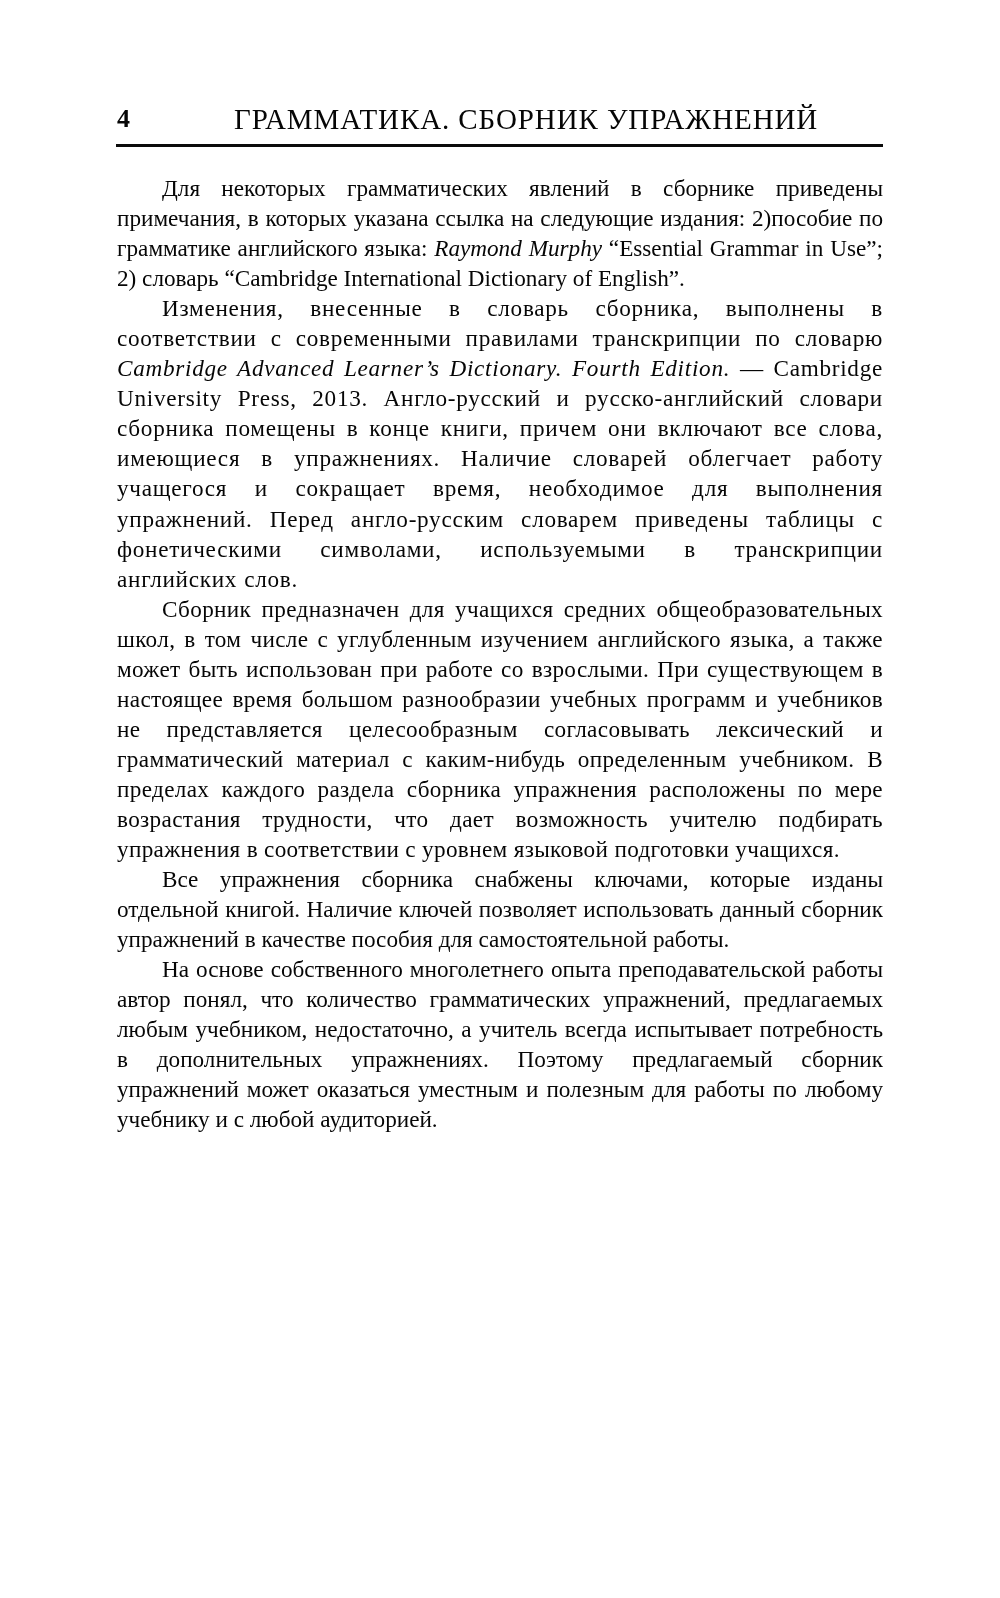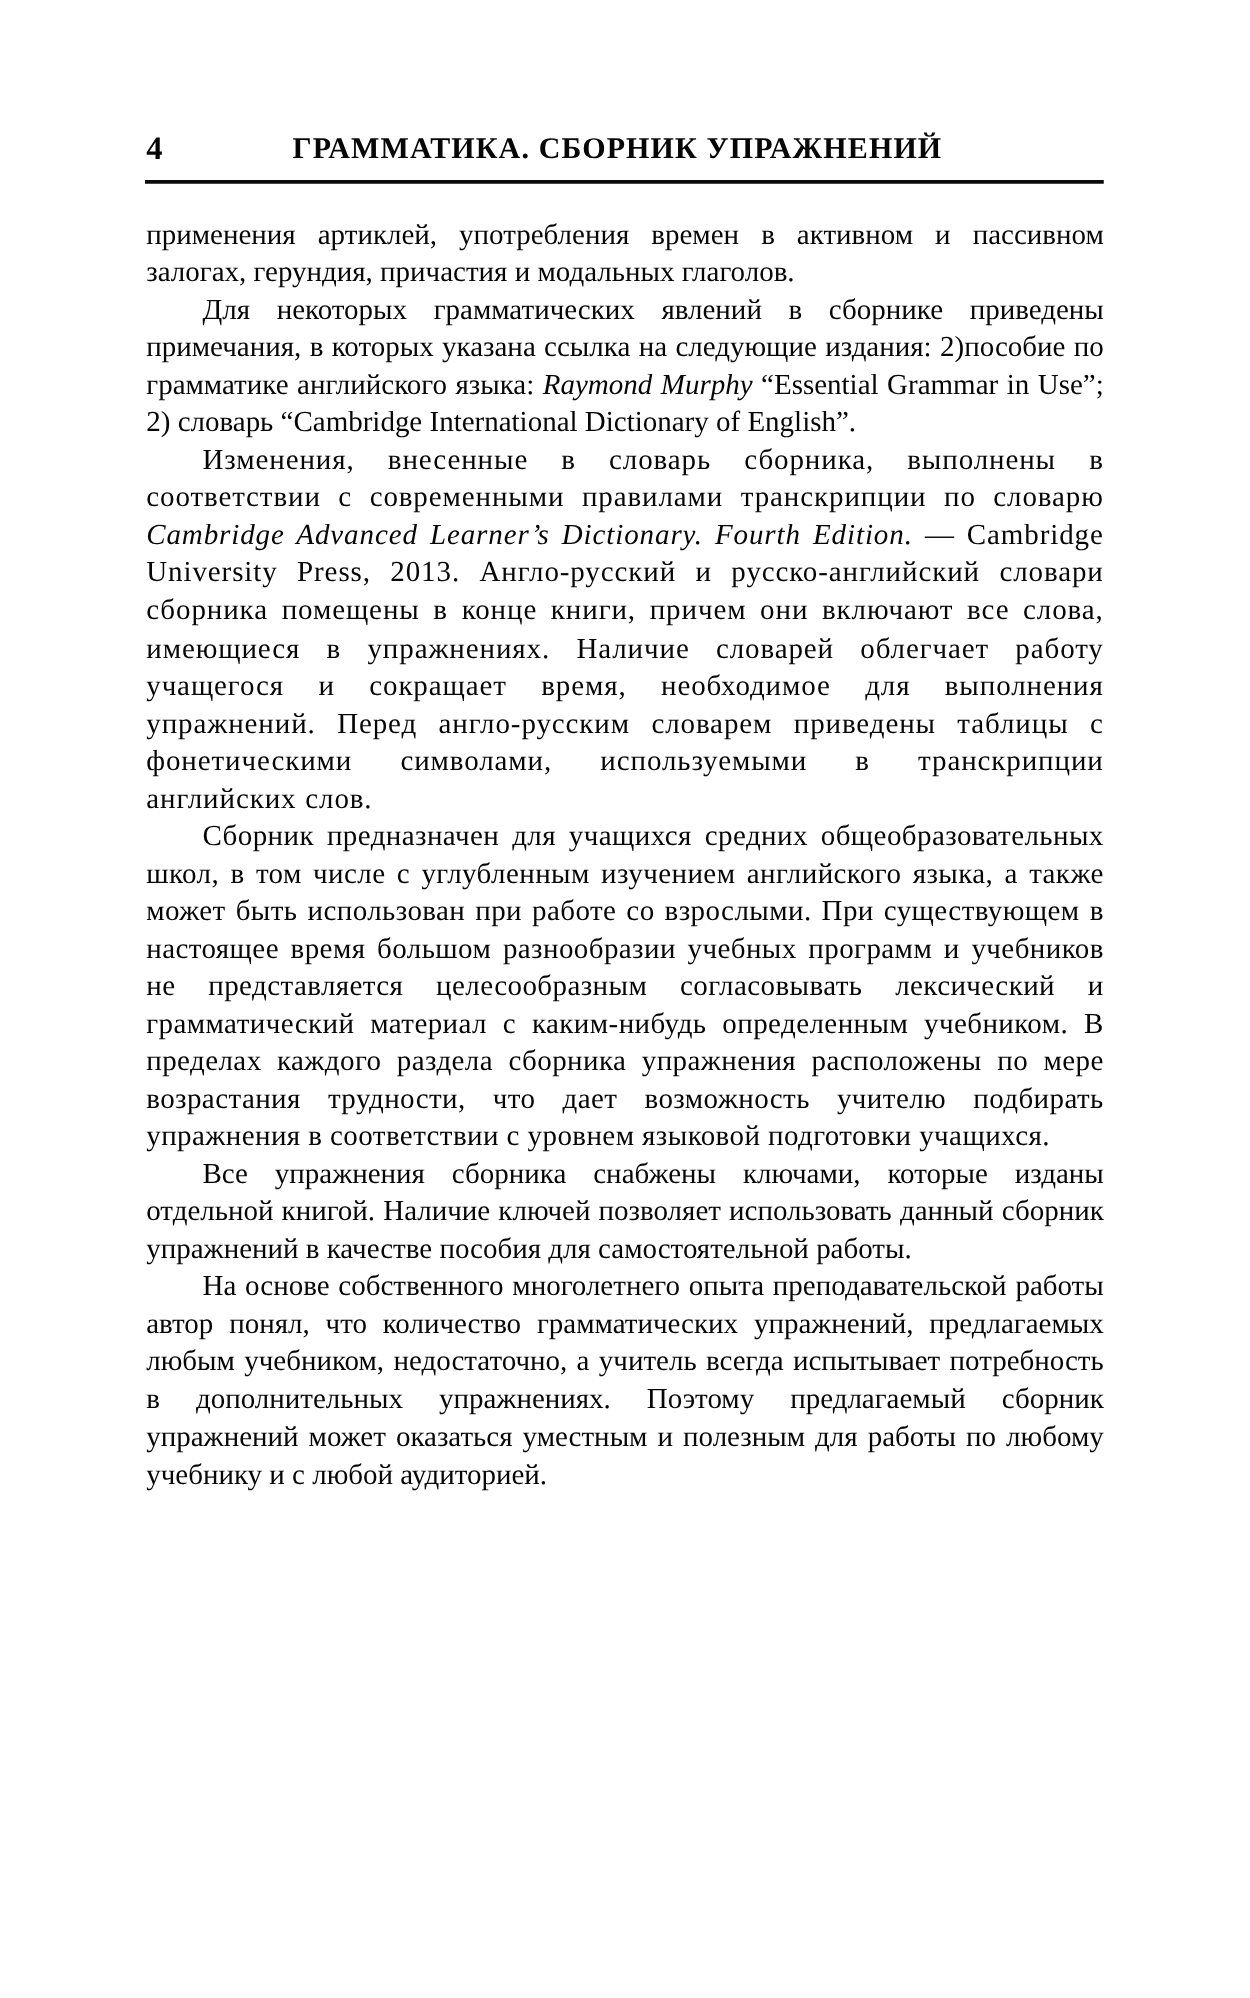--- a/index.html
+++ b/index.html
@@ -29,22 +29,22 @@
     align-items: flex-start;
   }
   .folio {
     font-size: 26px;
     font-weight: 700;
     line-height: 30px;
     width: 117px;
     flex: 0 0 117px;
   }
   .running-title {
-    font-size: 24px;
-    font-weight: 700;
+    font-size: 29px;
+    font-weight: 400;
     line-height: 30px;
     letter-spacing: 0.9px;
     white-space: nowrap;
   }
   .header-rule {
     position: absolute;
     left: 116px;
     top: 144px;
     width: 767px;
     height: 3px;
@@ -88,21 +88,20 @@
 <div class="page">
 
   <div class="header">
     <span class="folio">4</span>
     <span class="running-title">ГРАММАТИКА. СБОРНИК УПРАЖНЕНИЙ</span>
   </div>
   <div class="header-rule"></div>
 
   <div class="body-block">
 
-    <p class="para no-indent">применения артиклей, употребления времен в активном и пассивном залогах, герундия, причастия и модальных глаголов.</p>
 
     <p class="para"><span>Для некоторых грамматических явлений в сборнике приведены примечания, в которых указана ссылка на следующие издания: 2)пособие по грамматике английского языка: </span><i>Raymond Murphy</i><span> “Essential Grammar in Use”; 2) словарь “Cambridge International Dictionary of English”.</span></p>
 
     <p class="para tracked"><span>Изменения, внесенные в словарь сборника, выполнены в соответствии с современными правилами транскрипции по словарю </span><i>Cambridge Advanced Learner’s Dictionary. Fourth Edition.</i><span> — Cambridge University Press, 2013. Англо-русский и русско-английский словари сборника помещены в конце книги, причем они включают все слова, имеющиеся в упражнениях. Наличие словарей облегчает работу учащегося и сокращает время, необходимое для выполнения упражнений. Перед англо-русским словарем приведены таблицы с фонетическими символами, используемыми в транскрипции английских слов.</span></p>
 
     <p class="para tracked-soft">Сборник предназначен для учащихся средних общеобразовательных школ, в том числе с углубленным изучением английского языка, а также может быть использован при работе со взрослыми. При существующем в настоящее время большом разнообразии учебных программ и учебников не представляется целесообразным согласовывать лексический и грамматический материал с каким-нибудь определенным учебником. В пределах каждого раздела сборника упражнения расположены по мере возрастания трудности, что дает возможность учителю подбирать упражнения в соответствии с уровнем языковой подготовки учащихся.</p>
 
     <p class="para">Все упражнения сборника снабжены ключами, которые изданы отдельной книгой. Наличие ключей позволяет использовать данный сборник упражнений в качестве пособия для самостоятельной работы.</p>
 
     <p class="para">На основе собственного многолетнего опыта преподавательской работы автор понял, что количество грамматических упражнений, предлагаемых любым учебником, недостаточно, а учитель всегда испытывает потребность в дополнительных упражнениях. Поэтому предлагаемый сборник упражнений может оказаться уместным и полезным для работы по любому учебнику и с любой аудиторией.</p>

